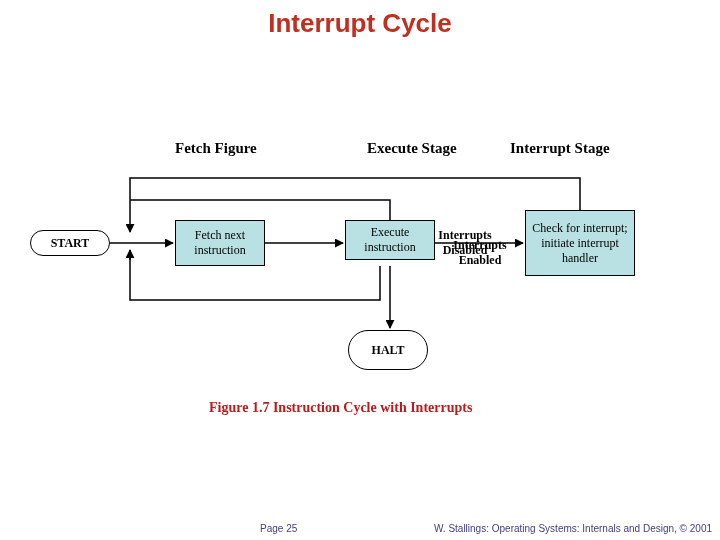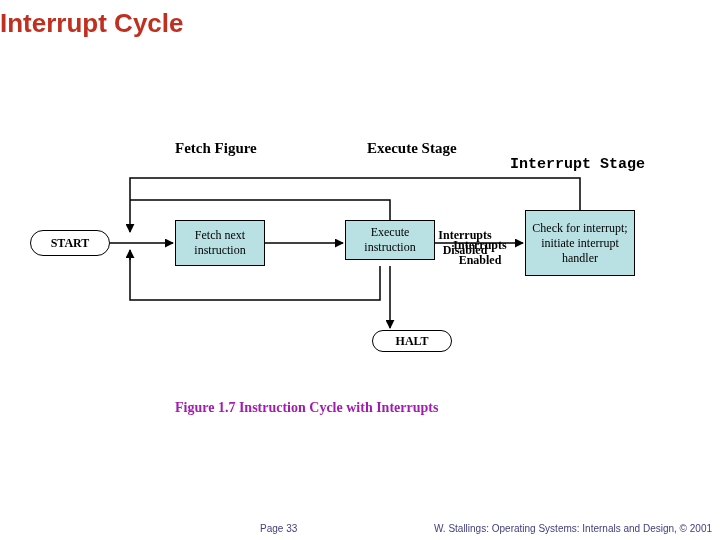--- a/index.html
+++ b/index.html
@@ -1,54 +1,54 @@
 <!DOCTYPE html>
 <html><head>
 <meta charset="utf-8">
 <style>
   * { box-sizing: border-box; margin: 0; padding: 0; }
   html, body { width: 720px; height: 540px; background: #fff; font-family: Arial, Helvetica, sans-serif; position: relative; }
-  .slide-title { position: absolute; top: 8px; left: 0; width: 720px; font-size: 26px; font-weight: bold; color: #c03020; }
+  .slide-title { position: absolute; top: 8px; left: 0; width: 720px; text-align: center; font-size: 26px; font-weight: bold; color: #c03020; }
   .footer-page { position: absolute; bottom: 6px; left: 260px; font-size: 10px; color: #404080; }
   .footer-cite { position: absolute; bottom: 6px; right: 8px; font-size: 10px; color: #404080; }
   .diagram { position: absolute; left: 0; top: 100px; width: 720px; height: 320px; }
   .stage-label { position: absolute; font-family: 'Times New Roman', Times, serif; font-weight: bold; font-size: 15px; color: #000; }
   .edge-label { position: absolute; font-family: 'Times New Roman', Times, serif; font-weight: bold; font-size: 12px; color: #000; text-align: center; }
   .box { position: absolute; background: #b9e0e3; border: 1px solid #000; font-family: 'Times New Roman', Times, serif; font-size: 12px; text-align: center; display: flex; align-items: center; justify-content: center; padding: 2px; }
   .pill { position: absolute; background: #fff; border: 1px solid #000; border-radius: 999px; font-family: 'Times New Roman', Times, serif; font-size: 12px; font-weight: bold; text-align: center; display: flex; align-items: center; justify-content: center; }
-  .figcap { position: absolute; font-family: 'Times New Roman', Times, serif; font-weight: bold; font-size: 14px; color: #a21caf; }
+  .figcap { position: absolute; font-family: 'Times New Roman', Times, serif; font-weight: bold; font-size: 14px; color: #b91c1c; margin-left: 34px; }
 </style>
 </head>
 <body>
 
 <div class="slide-title">Interrupt Cycle</div>
 
 <div class="diagram">
 
   <div class="stage-label" style="left:175px; top:40px;">Fetch Figure</div>
   <div class="stage-label" style="left:335px; top:40px;margin-left:32px;">Execute Stage</div>
-  <div class="stage-label" style="left:510px; top:56px;font-family:Liberation Mono, monospace;">Interrupt Stage</div>
+  <div class="stage-label" style="left:510px; top:40px;">Interrupt Stage</div>
 
   <div class="pill" style="left:30px; top:130px; width:80px; height:26px;">
       <span>START</span>
     </div>
 
   <div class="box" style="left:175px; top:120px; width:90px; height:46px;">
       <span>Fetch next instruction</span>
     </div>
 
   <div class="box" style="left:345px; top:120px; width:90px; height:40px;">
       <span>Execute instruction</span>
     </div>
 
   <div class="box" style="left:525px; top:110px; width:110px; height:66px;">
       <span>Check for interrupt; initiate interrupt handler</span>
     </div>
 
-  <div class="pill" style="left:372px; top:230px; width:80px; height:22px;">
+  <div class="pill" style="left:348px; top:230px; width:80px; height:40px;">
       <span>HALT</span>
     </div>
 
   <div class="edge-label" style="left:430px; top:88px; width:70px;margin-top:40px;"><span>Interrupts Disabled</span></div>
   <div class="edge-label" style="left:445px; top:138px; width:70px;font-family:Liberation Serif, serif;"><span>Interrupts Enabled</span></div>
 
   <svg width="720" height="320" style="position:absolute; left:0; top:0; pointer-events:none;">
     <defs>
       <marker id="arrow" viewBox="0 0 10 10" refX="9" refY="5" markerWidth="6" markerHeight="6" orient="auto-start-reverse">
         <path d="M 0 0 L 10 5 L 0 10 z" fill="#000"></path>
@@ -68,14 +68,14 @@
 
     <line x1="390" y1="166" x2="390" y2="228" stroke="#000" stroke-width="1.5" marker-end="url(#arrow)"></line>
 
     <path d="M 380 166 V 200 H 130 V 156" fill="none" stroke="#000" stroke-width="1.5"></path>
     <line x1="130" y1="160" x2="130" y2="150" stroke="#000" stroke-width="1.5" marker-end="url(#arrow)"></line>
   </svg>
 
   <div class="figcap" style="left:175px; top:300px;">Figure 1.7   Instruction Cycle with Interrupts</div>
 </div>
 
-<div class="footer-page">Page 33</div>
+<div class="footer-page">Page 25</div>
 <div class="footer-cite">W. Stallings: Operating Systems: Internals and Design, © 2001</div>
 
 </body></html>

